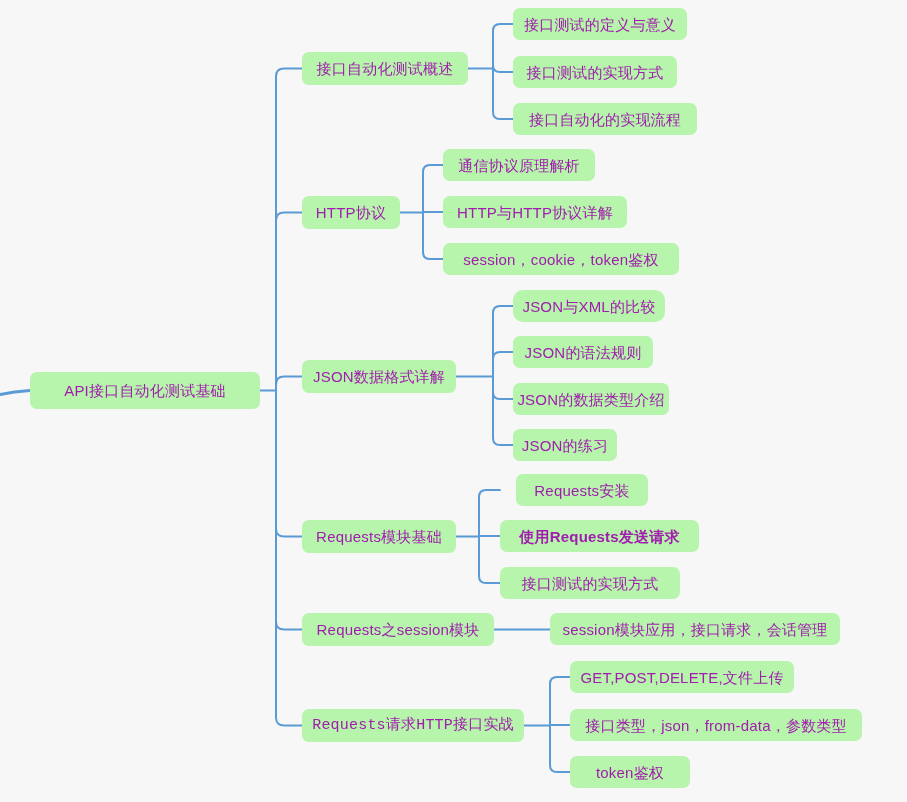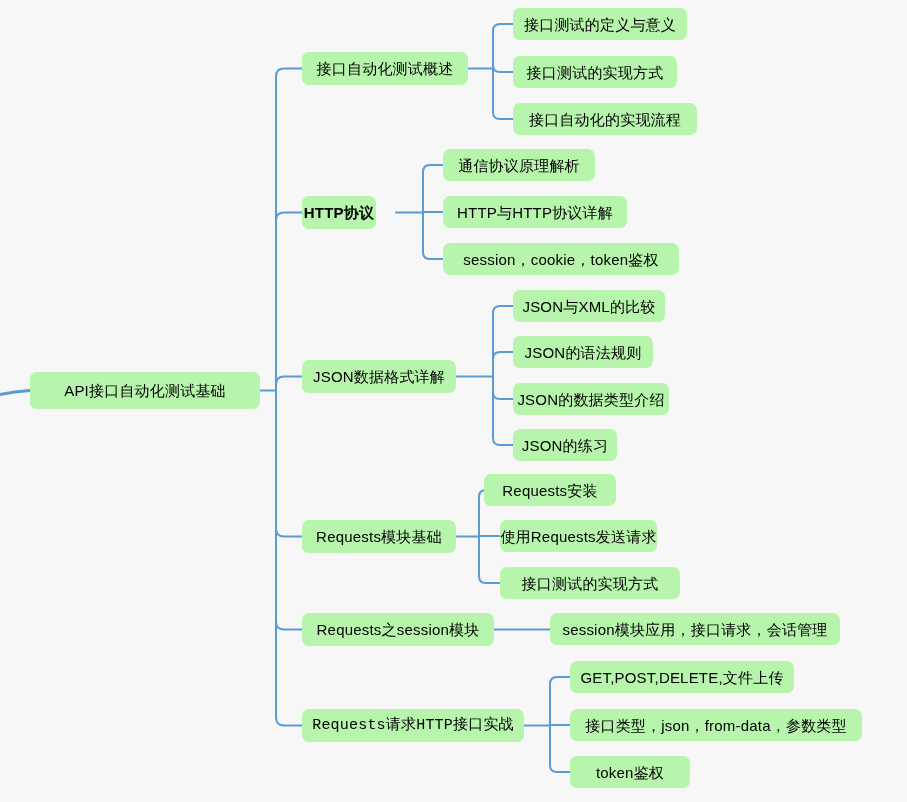--- a/index.html
+++ b/index.html
@@ -25,21 +25,21 @@
     top: 0;
     width: 907px;
     height: 802px;
     pointer-events: none;
   }
   .node {
     position: absolute;
     box-sizing: border-box;
     background: #b6f5ab;
     border-radius: 7px;
-    color: #000000;
+    color: #a21caf;
     display: flex;
     align-items: center;
     justify-content: center;
     white-space: nowrap;
     letter-spacing: 0.2px;
     line-height: 1;
     padding: 0 12px;
   }
   .node.root {
     font-size: 15px;
@@ -89,32 +89,32 @@
       <path d="M 524 725.5 H 550" stroke="#5b9bd5" stroke-width="2" fill="none" stroke-linecap="round" stroke-linejoin="round"></path>
       <path d="M 550 725.5 V 684 Q 550 677 557 677 H 570" stroke="#5b9bd5" stroke-width="2" fill="none" stroke-linecap="round" stroke-linejoin="round"></path>
       <path d="M 550 725 H 570" stroke="#5b9bd5" stroke-width="2" fill="none" stroke-linecap="round" stroke-linejoin="round"></path>
       <path d="M 550 725.5 V 765 Q 550 772 557 772 H 570" stroke="#5b9bd5" stroke-width="2" fill="none" stroke-linecap="round" stroke-linejoin="round"></path>
     </svg>
 <div class="node root" style="left: 30px; top: 372px; width: 230px;">API接口自动化测试基础</div>
     <div class="node lvl1" style="left: 302px; top: 52px; width: 166px;">接口自动化测试概述</div>
     <div class="node lvl2" style="left: 513px; top: 8px; width: 174px;">接口测试的定义与意义</div>
     <div class="node lvl2" style="left: 513px; top: 56px; width: 164px;">接口测试的实现方式</div>
     <div class="node lvl2" style="left: 513px; top: 103px; width: 184px;">接口自动化的实现流程</div>
-    <div class="node lvl1" style="left: 302px; top: 196px; width: 74px; font-weight: bold;">HTTP协议</div>
+    <div class="node lvl1" style="left: 302px; top: 196px; width: 98px;">HTTP协议</div>
     <div class="node lvl2" style="left: 443px; top: 149px; width: 152px;">通信协议原理解析</div>
     <div class="node lvl2" style="left: 443px; top: 196px; width: 184px;">HTTP与HTTP协议详解</div>
     <div class="node lvl2" style="left: 443px; top: 243px; width: 236px;">session，cookie，token鉴权</div>
     <div class="node lvl1" style="left: 302px; top: 360px; width: 154px;">JSON数据格式详解</div>
-    <div class="node lvl2" style="left: 513px; top: 290px; width: 152px;">JSON与XML的比较</div>
+    <div class="node lvl2" style="left: 513px; top: 290px; width: 152px; border-radius: 10px;">JSON与XML的比较</div>
     <div class="node lvl2" style="left: 513px; top: 336px; width: 140px;">JSON的语法规则</div>
     <div class="node lvl2" style="left: 513px; top: 383px; width: 156px;">JSON的数据类型介绍</div>
     <div class="node lvl2" style="left: 513px; top: 429px; width: 104px;">JSON的练习</div>
     <div class="node lvl1" style="left: 302px; top: 520px; width: 154px;">Requests模块基础</div>
-    <div class="node lvl2" style="left: 484px; top: 474px; width: 132px;">Requests安装</div>
-    <div class="node lvl2" style="left: 500px; top: 520px; width: 157px;">使用Requests发送请求</div>
+    <div class="node lvl2" style="left: 516px; top: 474px; width: 132px;">Requests安装</div>
+    <div class="node lvl2" style="left: 500px; top: 520px; width: 199px; font-weight: bold;">使用Requests发送请求</div>
     <div class="node lvl2" style="left: 500px; top: 567px; width: 180px;">接口测试的实现方式</div>
     <div class="node lvl1" style="left: 302px; top: 613px; width: 192px; border-radius: 7px;">Requests之session模块</div>
     <div class="node lvl2" style="left: 550px; top: 613px; width: 290px;">session模块应用，接口请求，会话管理</div>
     <div class="node lvl1" style="left: 302px; top: 709px; width: 222px; font-family: Liberation Mono, monospace;">Requests请求HTTP接口实战</div>
     <div class="node lvl2" style="left: 570px; top: 661px; width: 224px;">GET,POST,DELETE,文件上传</div>
     <div class="node lvl2" style="left: 570px; top: 709px; width: 292px;">接口类型，json，from-data，参数类型</div>
     <div class="node lvl2" style="left: 570px; top: 756px; width: 120px;">token鉴权</div>
   </div>
 
 </body></html>

